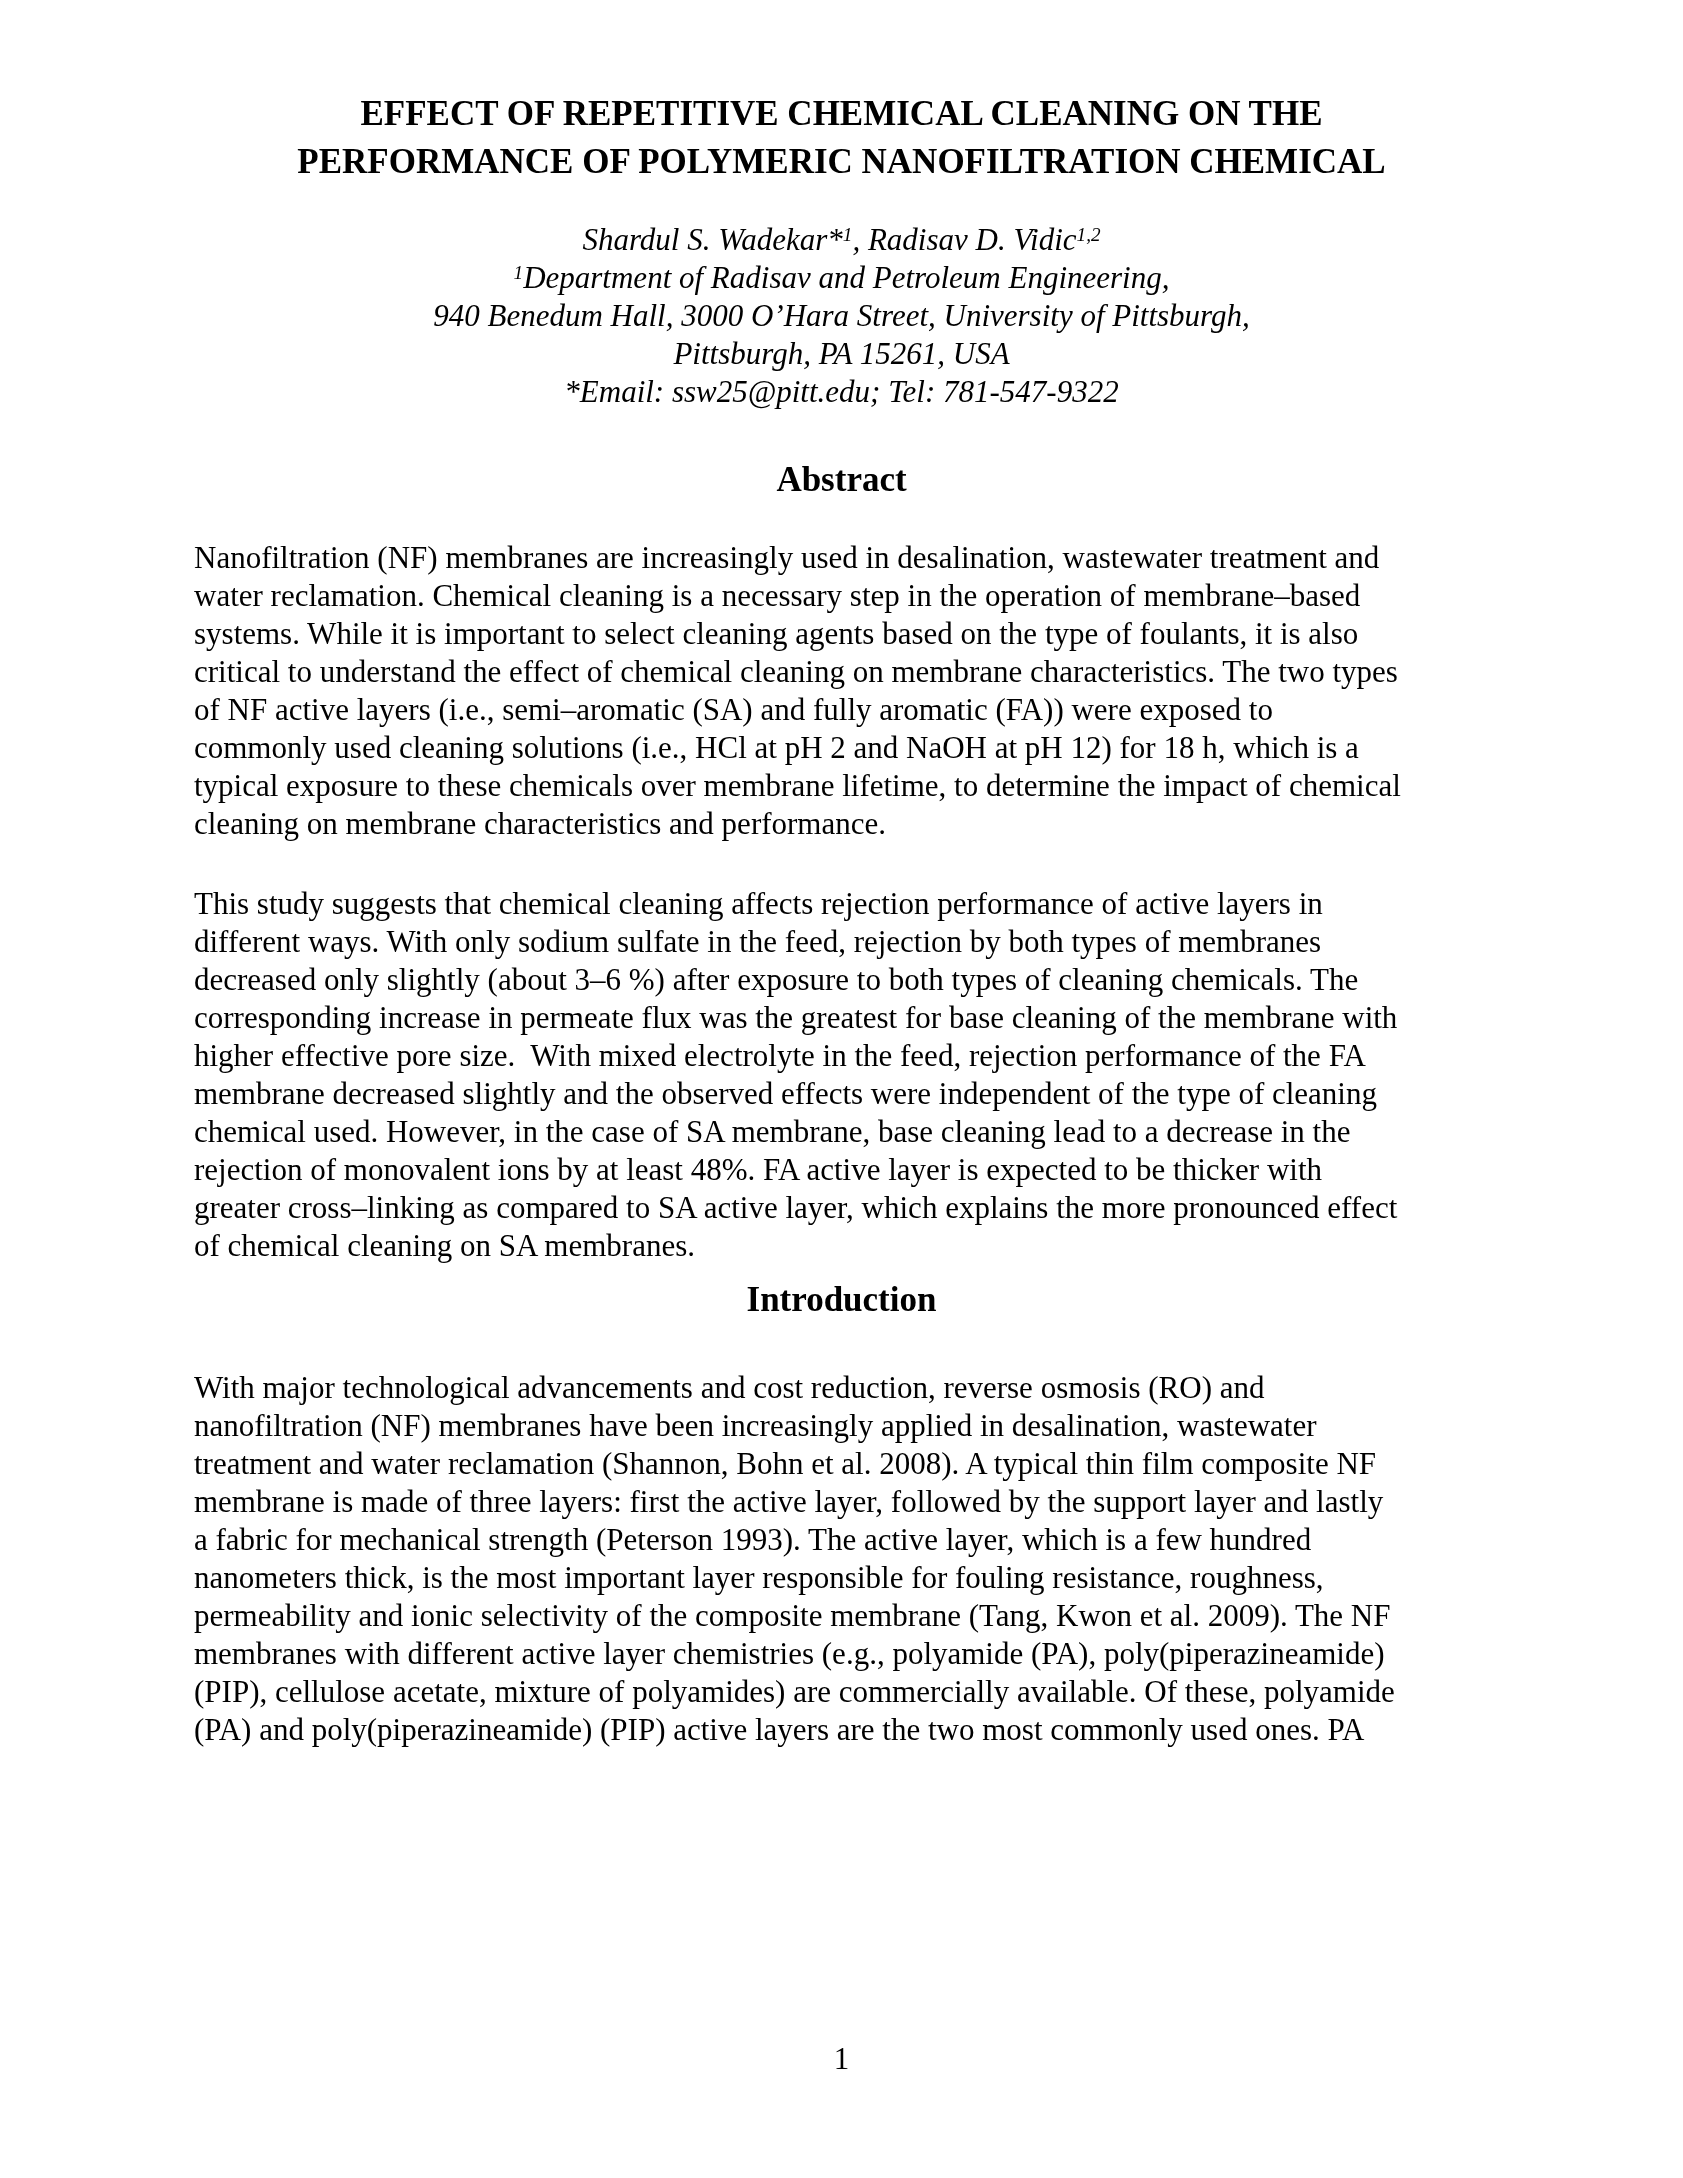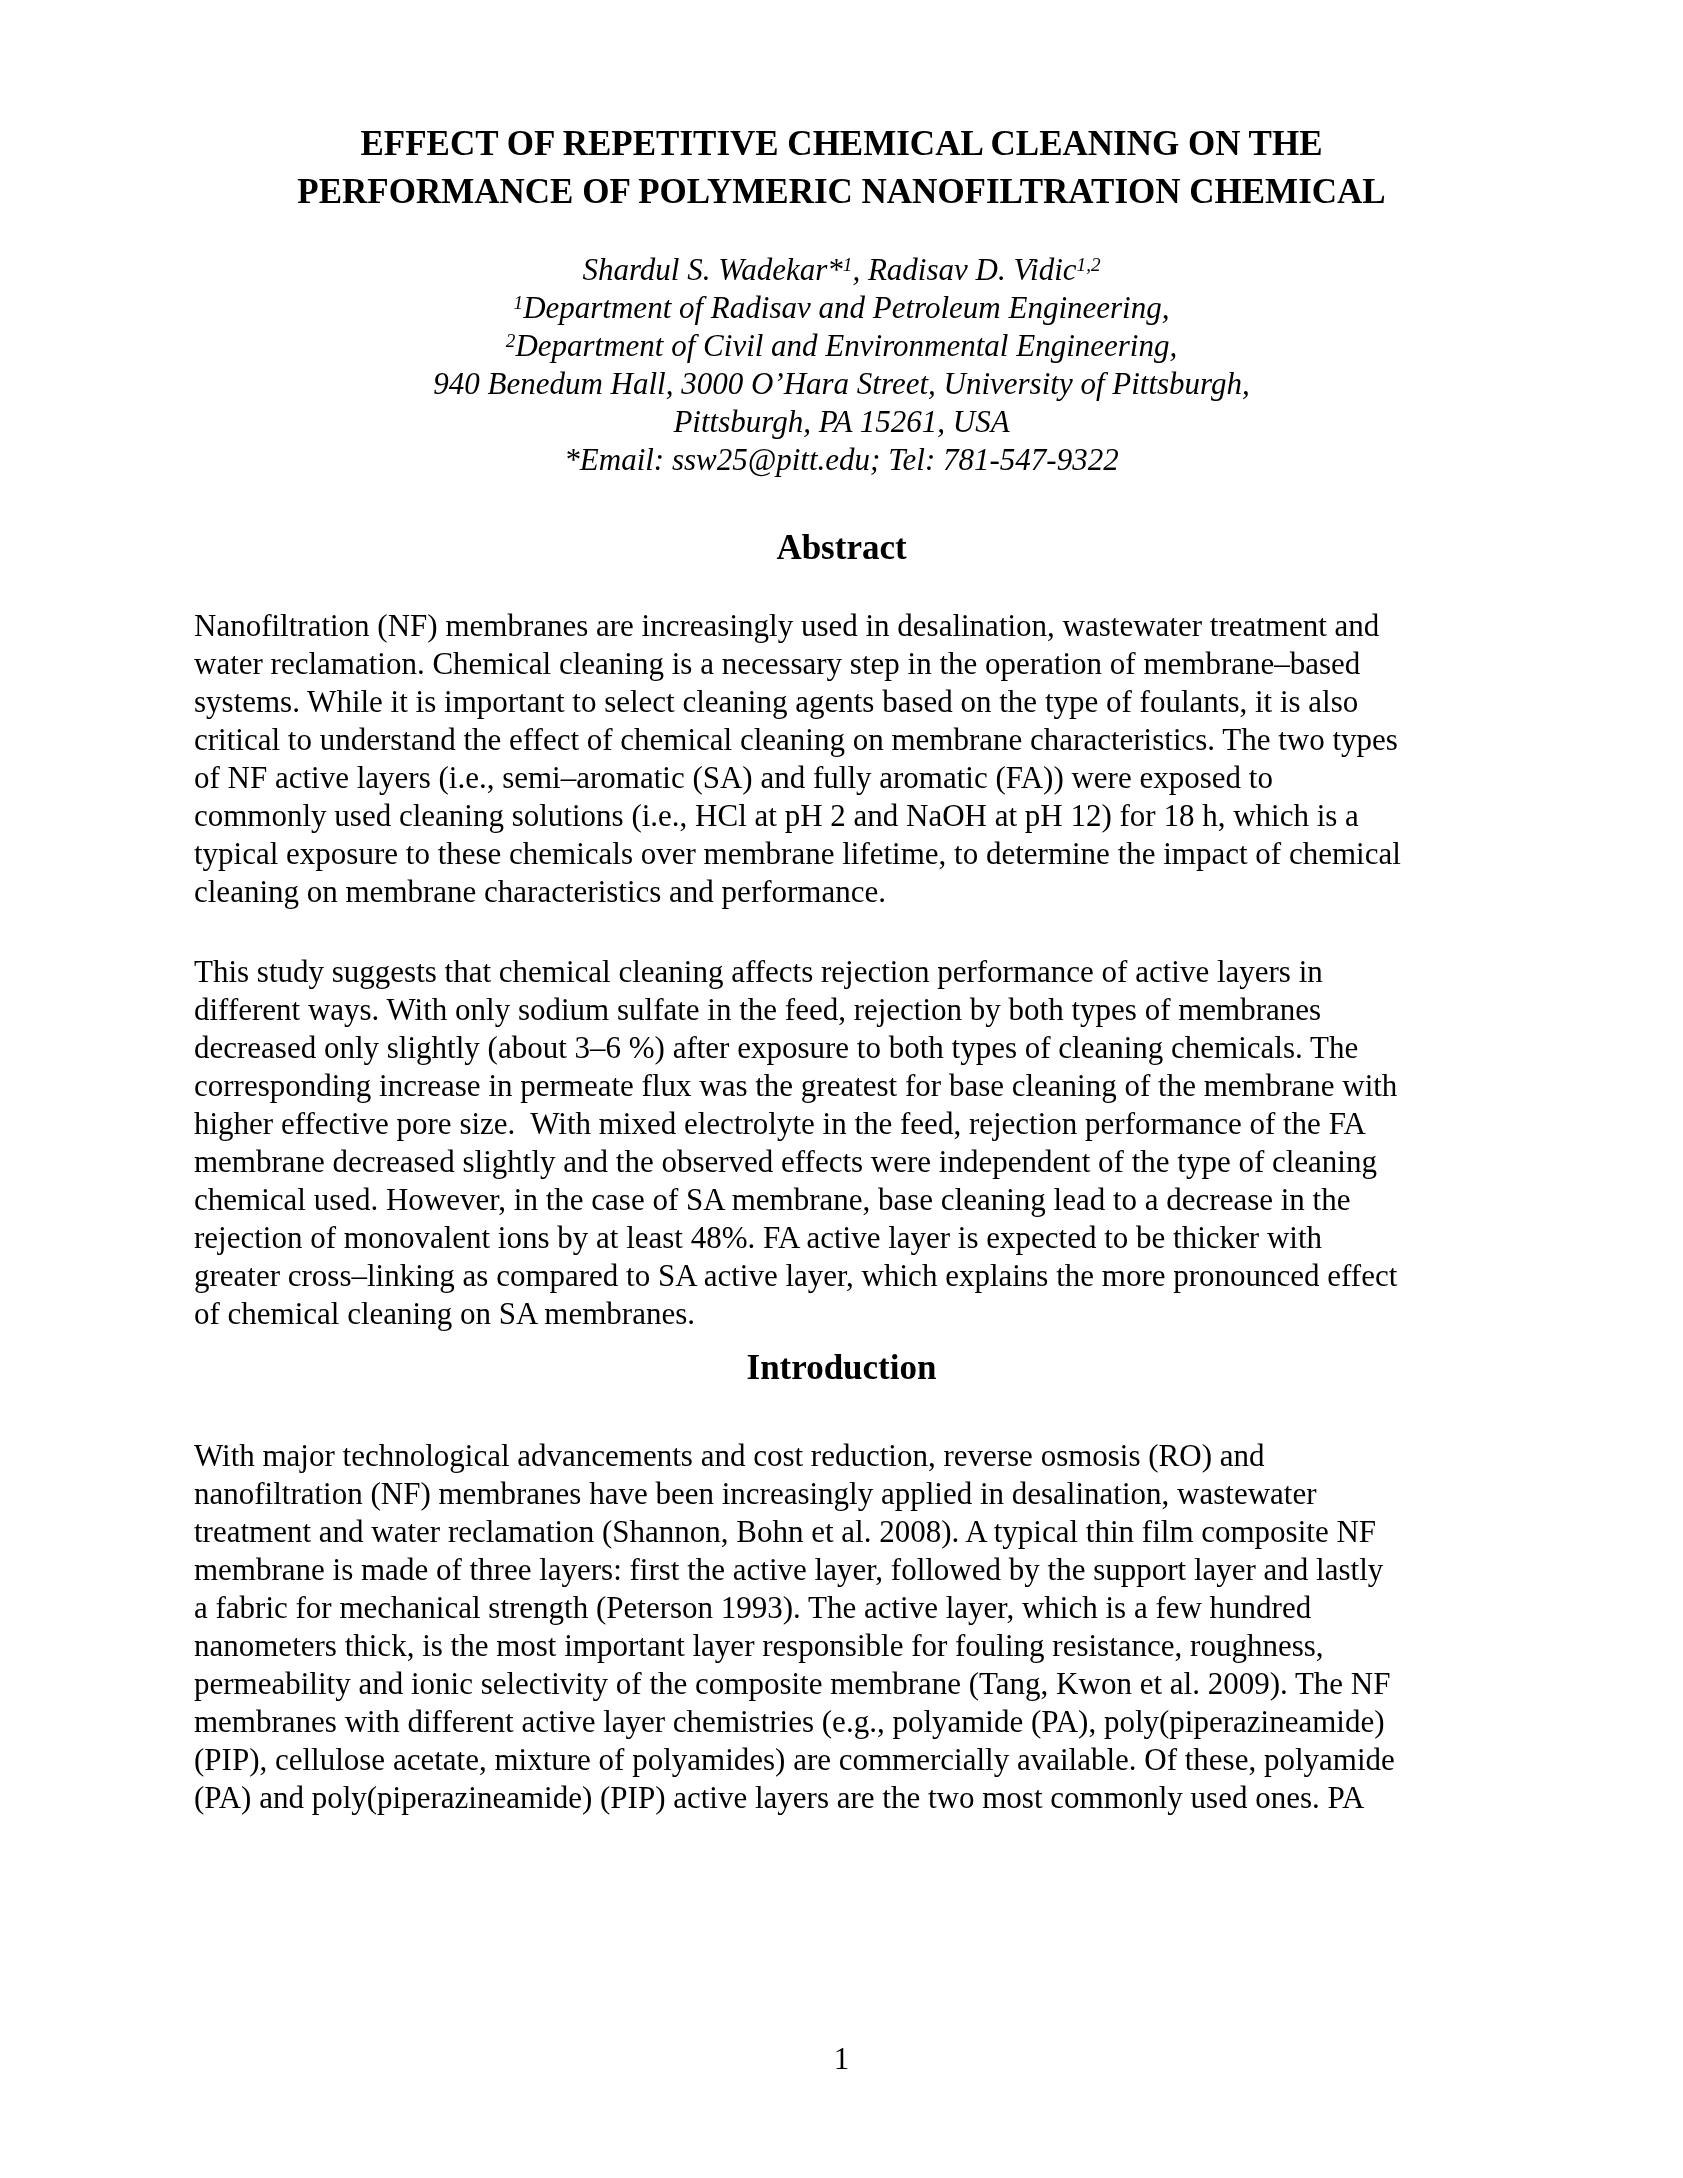--- a/index.html
+++ b/index.html
@@ -10,21 +10,21 @@
   .page {
     position: relative;
     width: 1683px;
     height: 2178px;
     background: #ffffff;
     color: #000000;
     font-family: "Liberation Serif", "DejaVu Serif", serif;
     overflow: hidden;
   }
   .title-block {
-    padding-top: 120px;
+    padding-top: 90px;
     text-align: center;
     font-weight: bold;
     font-size: 35px;
     line-height: 48px;
   }
   .author-block {
     margin-top: 35px;
     text-align: center;
     font-style: italic;
     font-size: 31px;
@@ -71,21 +71,20 @@
 <div class="page">
 
   <header class="title-block">
     <div class="title-line">EFFECT OF REPETITIVE CHEMICAL CLEANING ON THE</div>
     <div class="title-line">PERFORMANCE OF POLYMERIC NANOFILTRATION CHEMICAL</div>
   </header>
 
   <section class="author-block">
     <div class="author-line"><span>Shardul S. Wadekar*</span><sup>1</sup><span>, Radisav D. Vidic</span><sup>1,2</sup></div>
     <div class="author-line"><sup>1</sup><span>Department of Radisav and Petroleum Engineering,</span></div>
-    <div class="author-line"><sup>2</sup><span>Department of Civil and Environmental Engineering,</span></div>
     <div class="author-line">940 Benedum Hall, 3000 O’Hara Street, University of Pittsburgh,</div>
     <div class="author-line">Pittsburgh, PA 15261, USA</div>
     <div class="author-line">*Email: ssw25@pitt.edu; Tel: 781-547-9322</div>
   </section>
 
   <h2 class="section-heading abstract-heading">Abstract</h2>
 
   <p class="body-para para-abstract-1">Nanofiltration (NF) membranes are increasingly used in desalination, wastewater treatment and
 water reclamation. Chemical cleaning is a necessary step in the operation of membrane–based
 systems. While it is important to select cleaning agents based on the type of foulants, it is also

